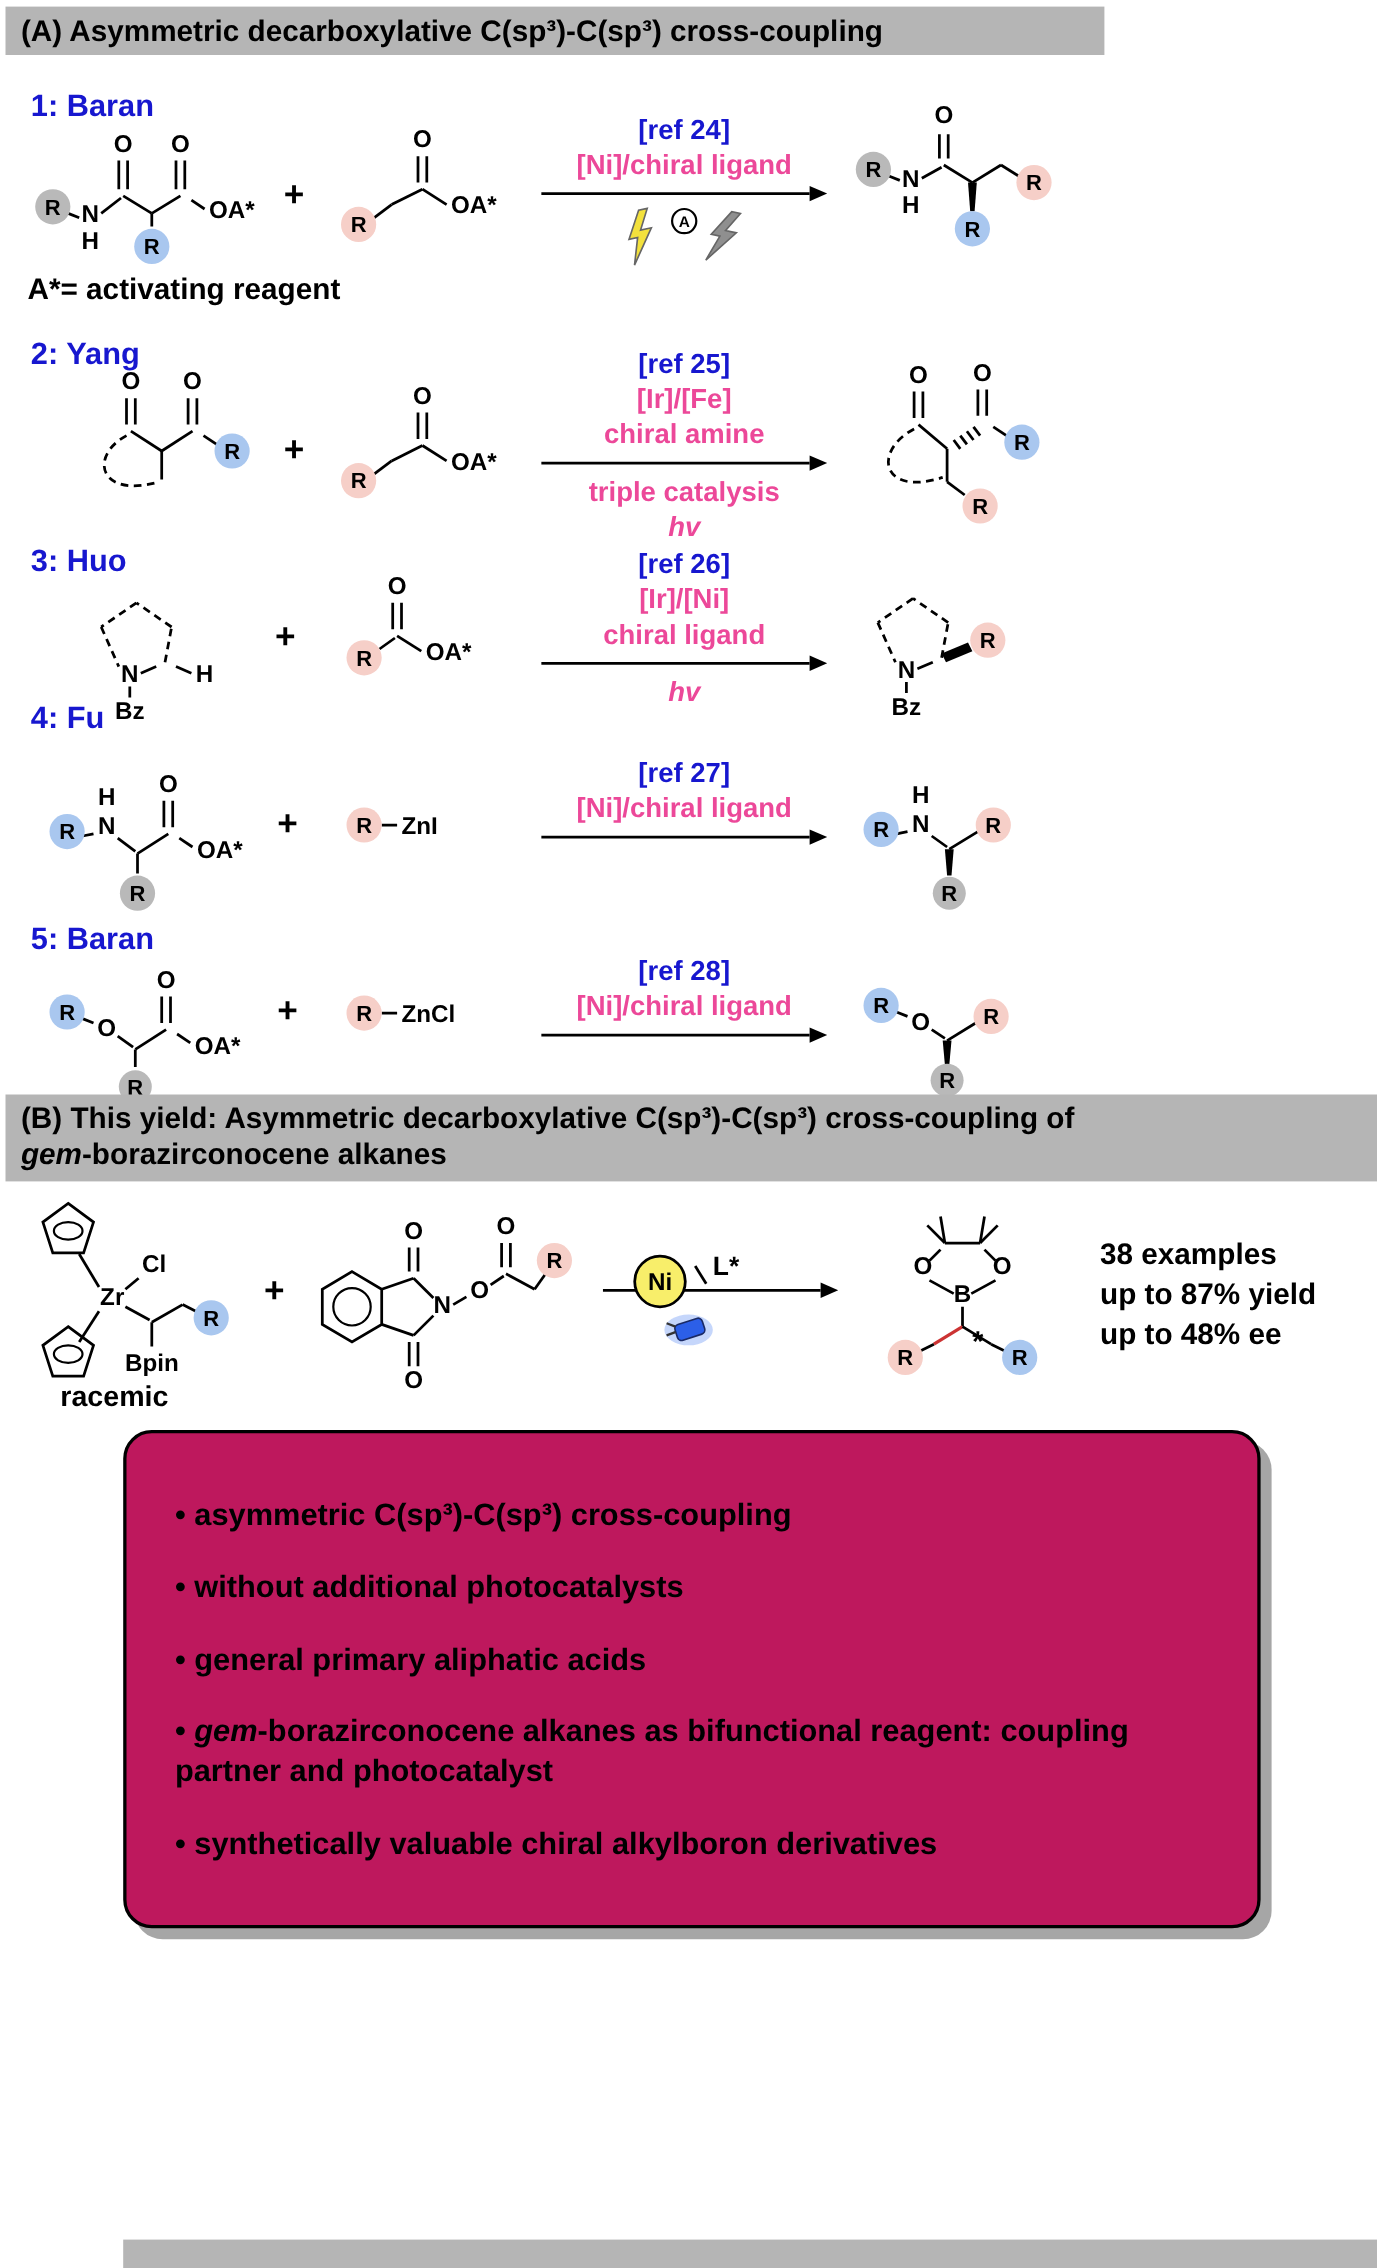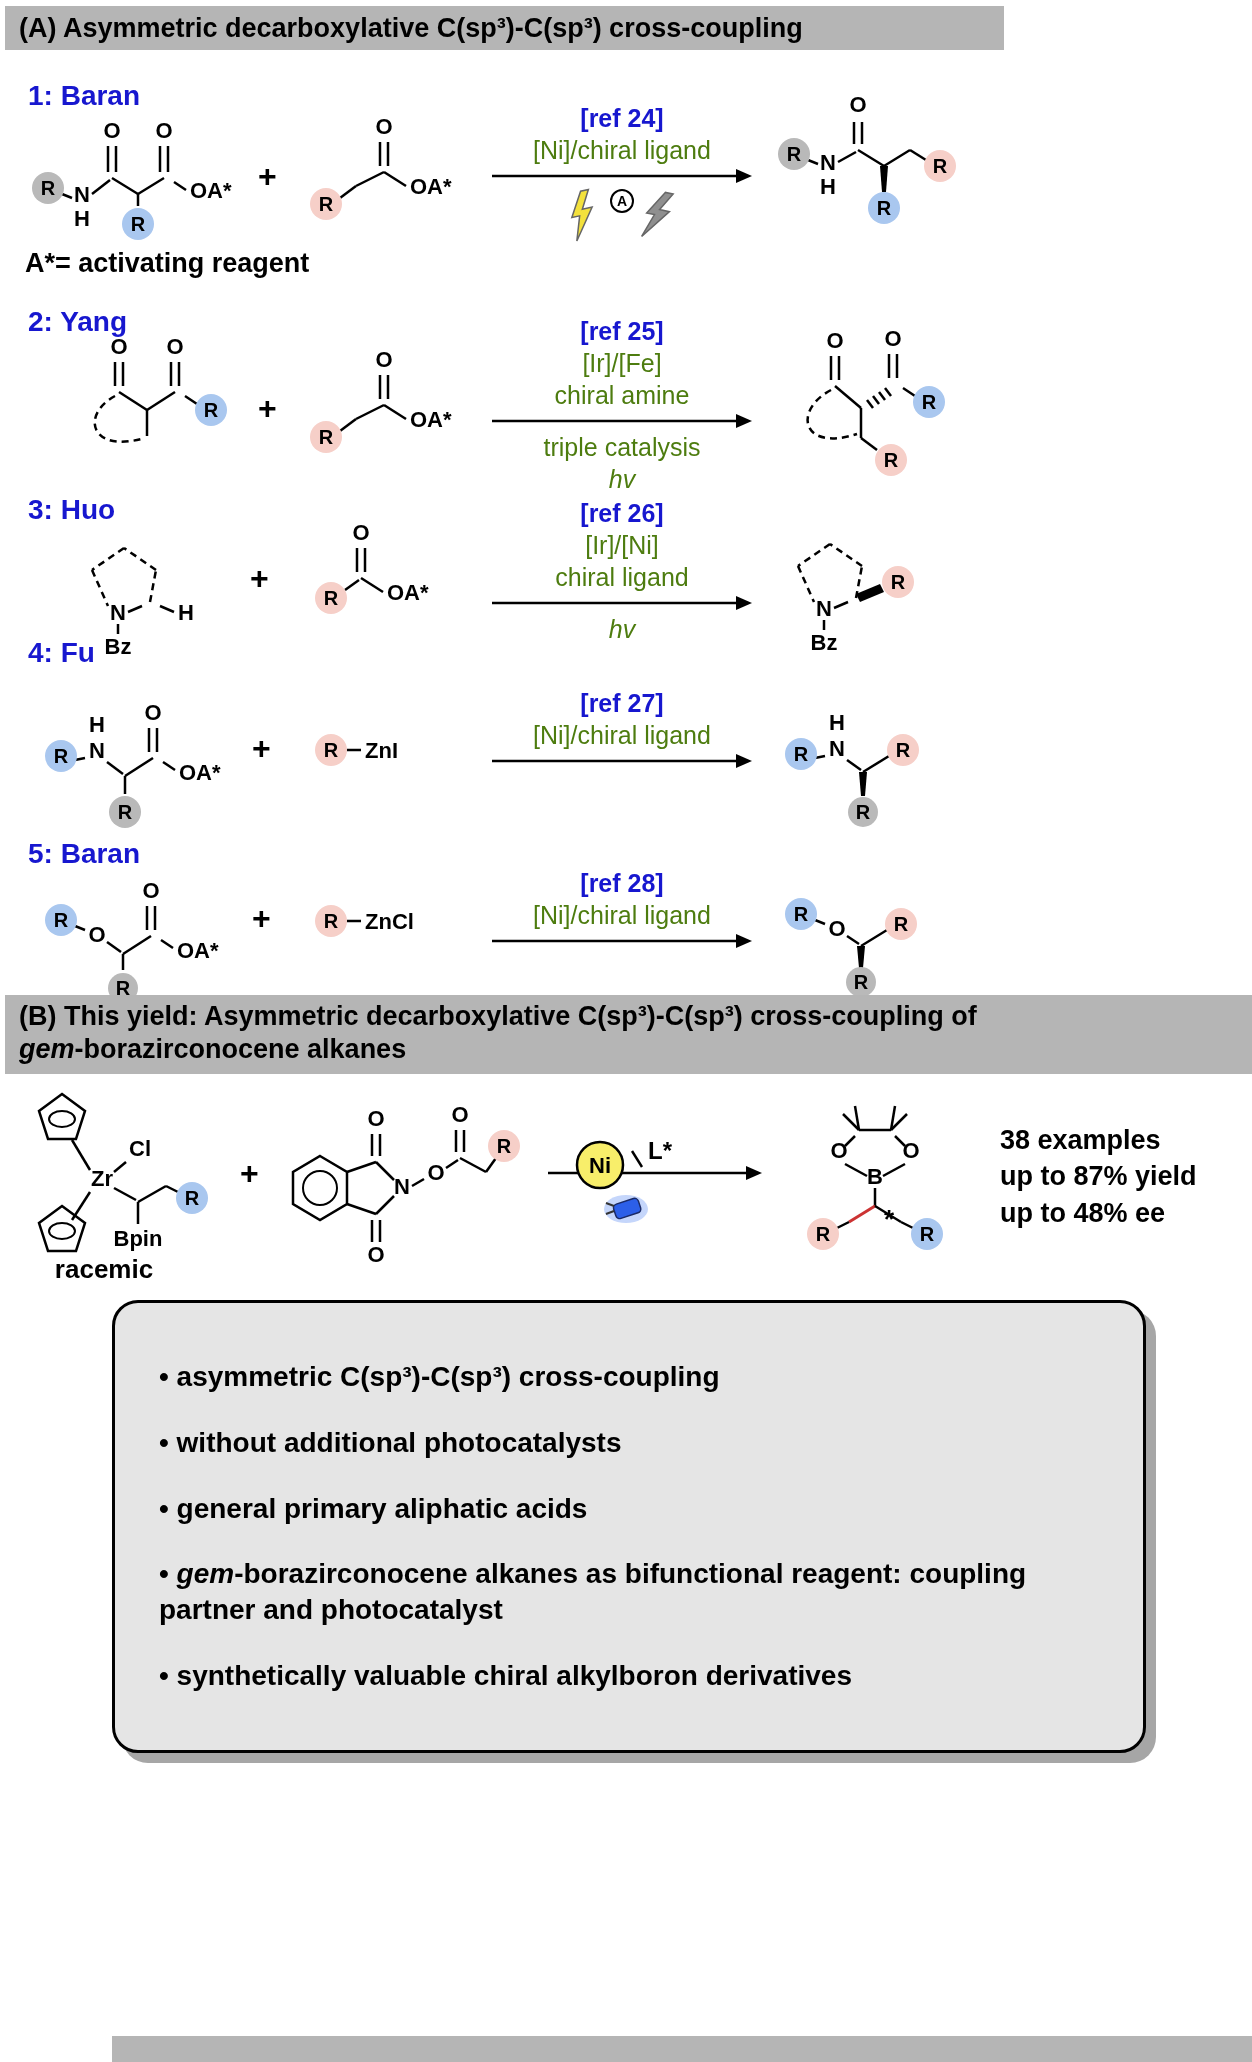--- a/index.html
+++ b/index.html
@@ -3,27 +3,27 @@
 <meta charset="utf-8">
 <style>
   html,body{margin:0;padding:0;background:#fff;font-family:"Liberation Sans",sans-serif;}
   #fig{position:relative;width:1252px;height:2062px;background:#fff;overflow:hidden;}
   .abs{position:absolute;}
   .graybar{background:#b5b5b5;color:#000;font-weight:bold;}
   .abar{font-size:27px;line-height:44px;padding-left:14px;}
   .bbar{font-size:27px;line-height:33px;padding:5px 0 0 14px;}
   .entrylabel{color:#1717cf;font-weight:bold;font-size:28px;margin-top:10px;}
   .ref{color:#1717cf;font-weight:bold;font-size:25px;text-align:center;line-height:30px;}
-  .cond{color:#4d7c0f;font-weight:normal;font-size:25px;text-align:left;line-height:30px;}
+  .cond{color:#ec4899;font-weight:bold;font-size:25px;text-align:left;line-height:30px;}
   .arrowblock{display:flex;flex-direction:column;align-items:center;gap:2px;}
   .plus{font-size:32px;font-weight:bold;color:#000;}
   .note{font-weight:bold;font-size:27px;color:#000;}
   .italic{font-style:italic;}
   .stats div{font-weight:bold;font-size:27px;line-height:1.35;color:#000;}
-  .hlbox{border:3.5px solid #000;border-radius:26px;box-shadow:10px 10px 0 #a6a6a6;background:#e5e5e5;padding:26px 44px;}
+  .hlbox{border:3.5px solid #000;border-radius:26px;box-shadow:10px 10px 0 #a6a6a6;background:#be185d;padding:26px 44px;}
   .hl{font-weight:bold;font-size:28px;line-height:1.28;margin:30px 0;color:#000;}
   .bond{stroke:#000;stroke-width:2.5;fill:none;}
   .bondt{stroke:#000;stroke-width:2;fill:none;}
   .bondd{stroke:#000;stroke-width:2.5;fill:none;stroke-dasharray:7 5;}
   .redbond{stroke:#cc3333;stroke-width:3;fill:none;}
   .wedge{fill:#000;stroke:none;}
   svg text{font-family:"Liberation Sans",sans-serif;font-weight:bold;fill:#000;}
   .atom{font-size:22px;}
   .rlab{font-size:20px;}
 </style>

